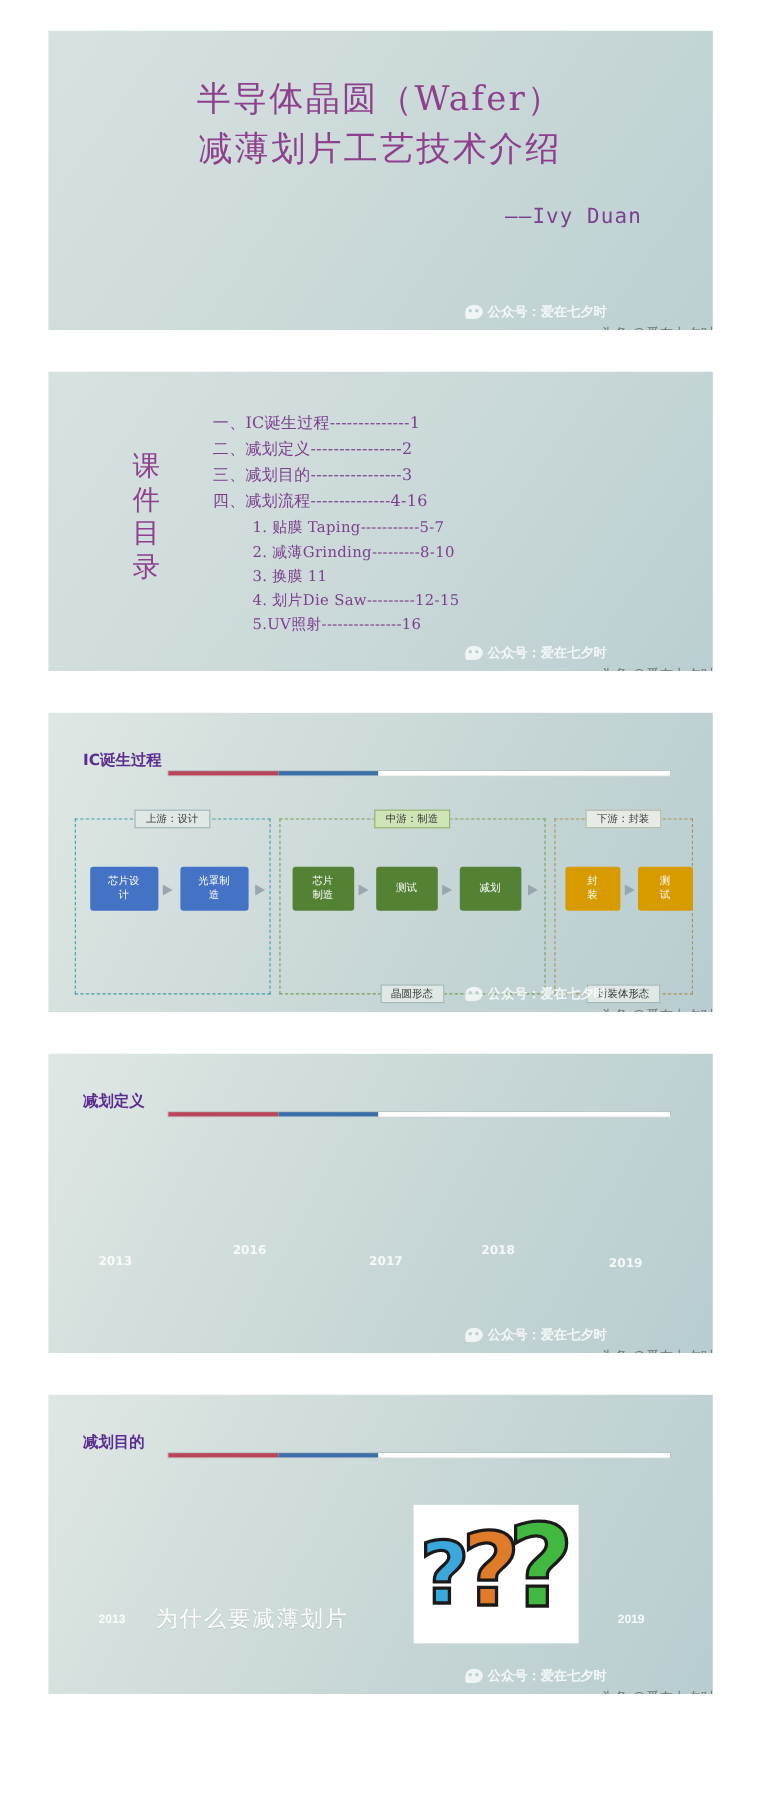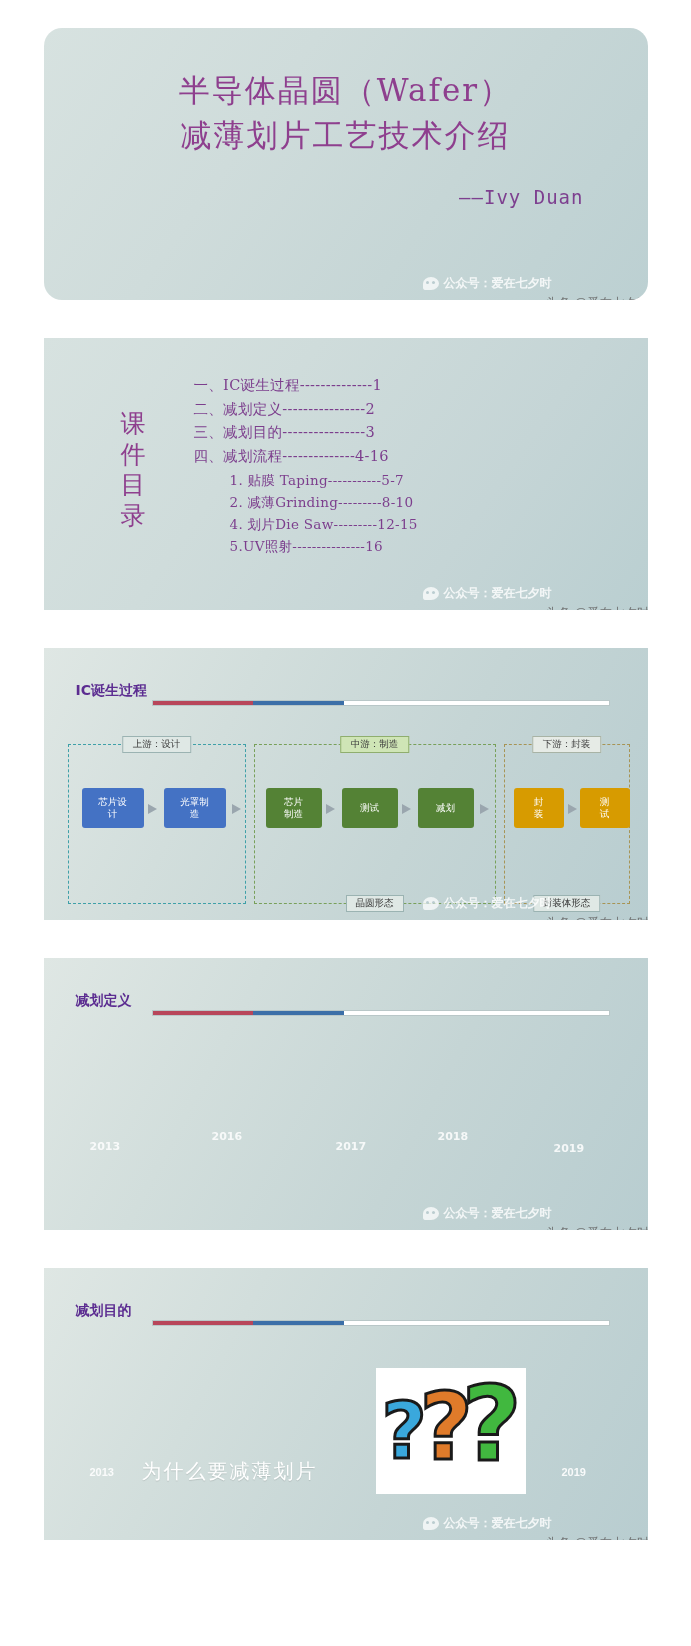--- a/index.html
+++ b/index.html
@@ -26,21 +26,20 @@
     position: relative;
     width: 604px;
     height: 272px;
     box-sizing: border-box;
     overflow: hidden;
   }
 
   
   .slide-title {
     background: linear-gradient(125deg, #d7e2e0 0%, #cfdcdb 35%, #c6d6d6 65%, #bcd0d2 100%);
-    border-radius: 18px;
   }
   .title-main {
     text-align: center;
     color: #8e3f8e;
     font-family: "DejaVu Serif", serif;
     font-size: 31px;
     letter-spacing: 2px;
     line-height: 1.45;
     padding-top: 40px;
     font-weight: 500;
@@ -355,20 +354,21 @@
       <span>目</span>
       <span>录</span>
     </div>
     <div class="toc-list">
       <div>一、IC诞生过程--------------1</div>
       <div>二、减划定义----------------2</div>
       <div>三、减划目的----------------3</div>
       <div>四、减划流程--------------4-16</div>
       <div class="sub">1. 贴膜 Taping-----------5-7</div>
       <div class="sub">2. 减薄Grinding---------8-10</div>
+      <div class="sub">3. 换膜                 11</div>
       <div class="sub">4. 划片Die Saw---------12-15</div>
       <div class="sub">5.UV照射---------------16</div>
     </div>
     <div class="wm-wechat">
       <span class="wm-bubble"></span>
       <span>公众号：爱在七夕时</span>
     </div>
     <div class="wm-toutiao">头条 @爱在七夕时</div>
   </div>
 

